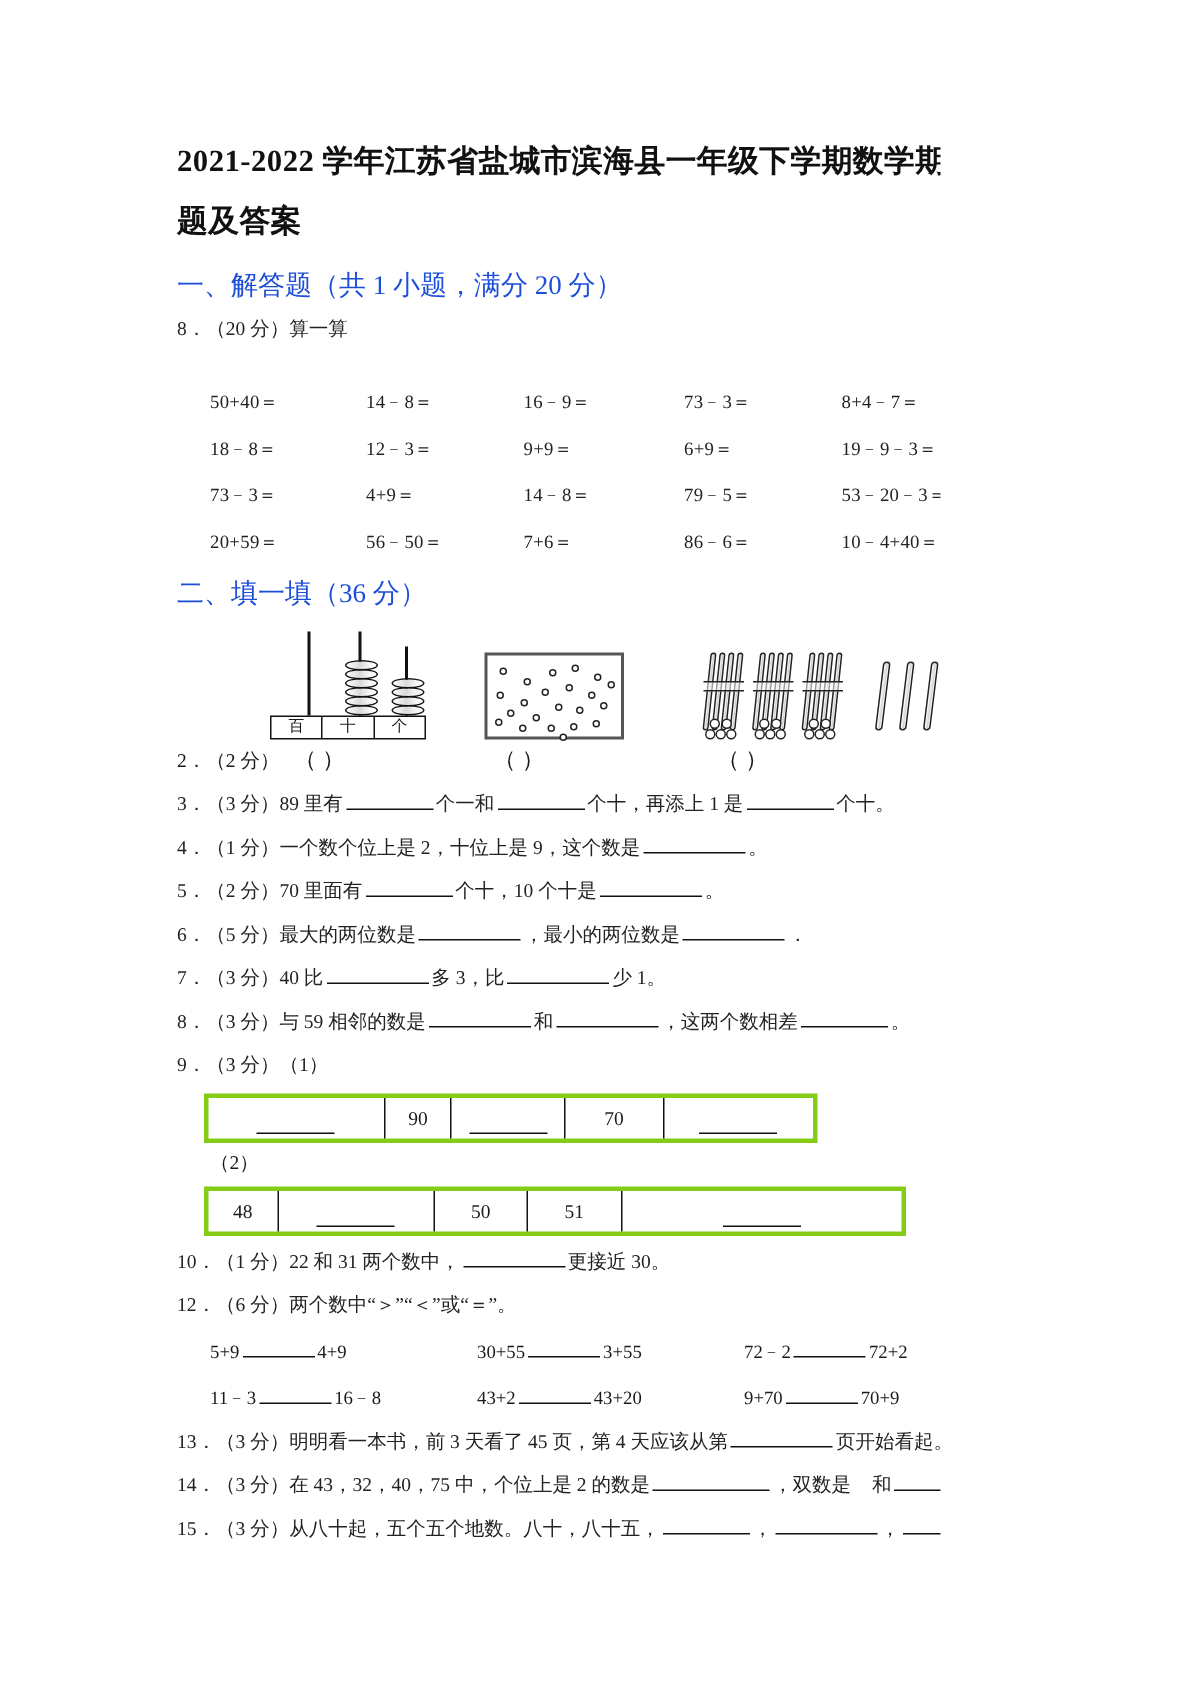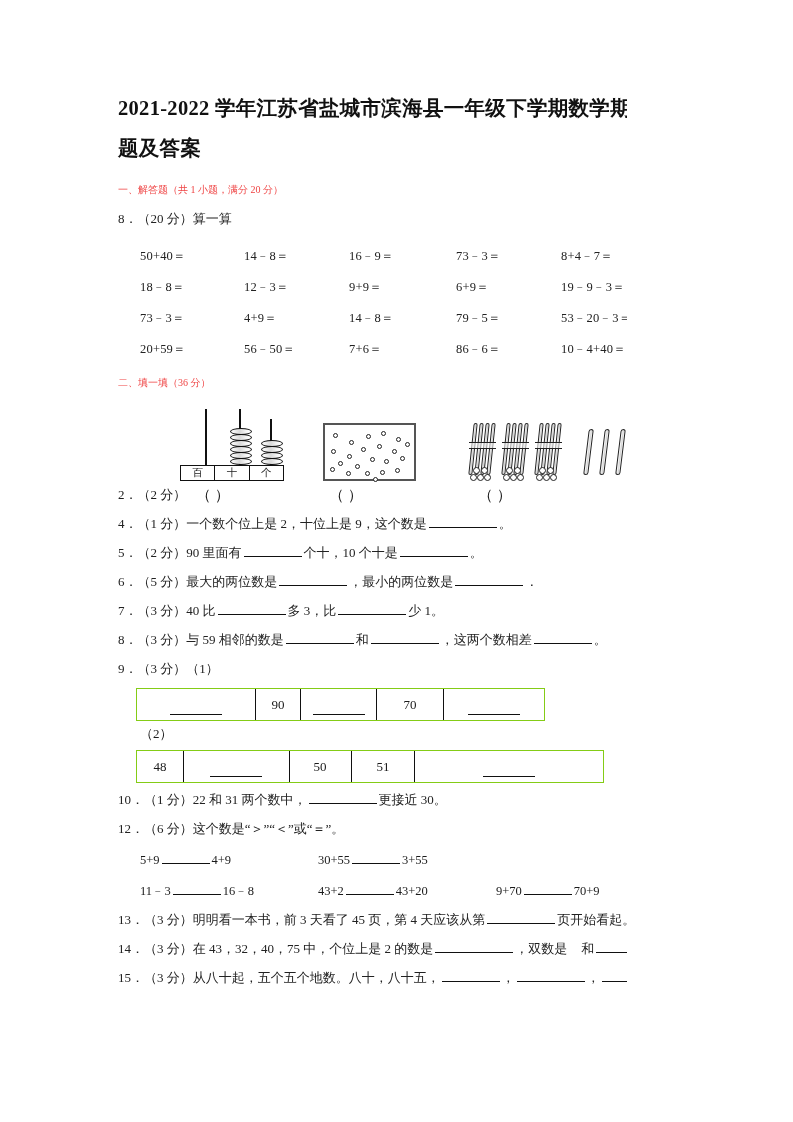--- a/index.html
+++ b/index.html
@@ -31,24 +31,24 @@
     font-size: 20.5px;
     font-weight: bold;
     line-height: 40px;
     letter-spacing: 0.3px;
     color: #111;
     margin: 0 0 8px 0;
   }
 
   
   .sec-head {
-    font-size: 10px;
+    font-size: 18px;
     line-height: 28px;
     margin-top: 4px;
-    color: #ef4444;
+    color: #1d4ed8;
   }
   .q {
     font-size: 13px;
     line-height: 29px;
     color: #222;
     white-space: nowrap;
   }
   .q.wrap { white-space: normal; }
 
   
@@ -58,21 +58,21 @@
     vertical-align: baseline;
     height: 14px;
     margin: 0 2px;
   }
   .b-s  { width: 50px; }
   .b-m  { width: 58px; }
   .b-l  { width: 68px; }
 
   
   .calc-grid {
-    margin: 8px 0 2px 22px;
+    margin: 20px 0 2px 22px;
     width: 548px;
   }
   .calc-row {
     display: flex;
     height: 31px;
     align-items: center;
   }
   .calc-cell {
     font-size: 12.5px;
     color: #222;
@@ -216,21 +216,21 @@
     height: 28px;
     font-size: 13px;
     line-height: 28px;
   }
   .paren-row .lead { position: absolute; left: 0; }
   .paren-row .pr { position: absolute; font-size: 15px; }
 
   
   .ntable {
     display: flex;
-    border: 1px solid #84cc16;
+    border: 3px solid #84cc16;
     box-sizing: border-box;
     height: 33px;
     margin: 5px 0 2px 18px;
     background: #fff;
   }
   .ntable .cell {
     border-right: 1px solid #111;
     box-sizing: border-box;
     font-size: 13px;
     display: flex;
@@ -422,27 +422,30 @@
       </div>
     </div>
 
     <div class="paren-row">
       <span class="lead">2．（2 分）</span>
       <span class="pr" style="left:78px;">（        ）</span>
       <span class="pr" style="left:211px;">（        ）</span>
       <span class="pr" style="left:360px;">（        ）</span>
     </div>
 
+    <div class="q">
+      <span>3．（3 分）</span><span>89 里有</span><span class="blank b-m"></span><span>个一和</span><span class="blank b-m"></span><span>个十，再添上 1 是</span><span class="blank b-m"></span><span>个十。</span>
+    </div>
 
     <div class="q">
       <span>4．（1 分）</span><span>一个数个位上是 2，十位上是 9，这个数是</span><span class="blank b-l"></span><span>。</span>
     </div>
 
     <div class="q">
-      <span>5．（2 分）</span><span>90 里面有</span><span class="blank b-m"></span><span>个十，10 个十是</span><span class="blank b-l"></span><span>。</span>
+      <span>5．（2 分）</span><span>70 里面有</span><span class="blank b-m"></span><span>个十，10 个十是</span><span class="blank b-l"></span><span>。</span>
     </div>
 
     <div class="q">
       <span>6．（5 分）</span><span>最大的两位数是</span><span class="blank b-l"></span><span>，最小的两位数是</span><span class="blank b-l"></span><span>．</span>
     </div>
 
     <div class="q">
       <span>7．（3 分）</span><span>40 比</span><span class="blank b-l"></span><span>多 3，比</span><span class="blank b-l"></span><span>少 1。</span>
     </div>
 
@@ -481,26 +484,27 @@
           <span class="ul"></span>
         </div>
     </div>
 
     <div class="q">
       <span>10．（1 分）</span><span>22 和 31 两个数中，</span><span class="blank b-l"></span><span>更接近 30。</span>
     </div>
 
 
     <div class="q">
-      <span>12．（6 分）</span><span>这个数是“＞”“＜”或“＝”。</span>
+      <span>12．（6 分）</span><span>两个数中“＞”“＜”或“＝”。</span>
     </div>
 
     <div class="cmp-row">
       <span class="cmp-item"><span>5+9</span><span class="blank"></span><span>4+9</span></span>
       <span class="cmp-item"><span>30+55</span><span class="blank"></span><span>3+55</span></span>
+      <span class="cmp-item"><span>72﹣2</span><span class="blank"></span><span>72+2</span></span>
     </div>
     <div class="cmp-row">
       <span class="cmp-item"><span>11﹣3</span><span class="blank"></span><span>16﹣8</span></span>
       <span class="cmp-item"><span>43+2</span><span class="blank"></span><span>43+20</span></span>
       <span class="cmp-item"><span>9+70</span><span class="blank"></span><span>70+9</span></span>
     </div>
 
     <div class="q">
       <span>13．（3 分）</span><span>明明看一本书，前 3 天看了 45 页，第 4 天应该从第</span><span class="blank b-l"></span><span>页开始看起。</span>
     </div>

